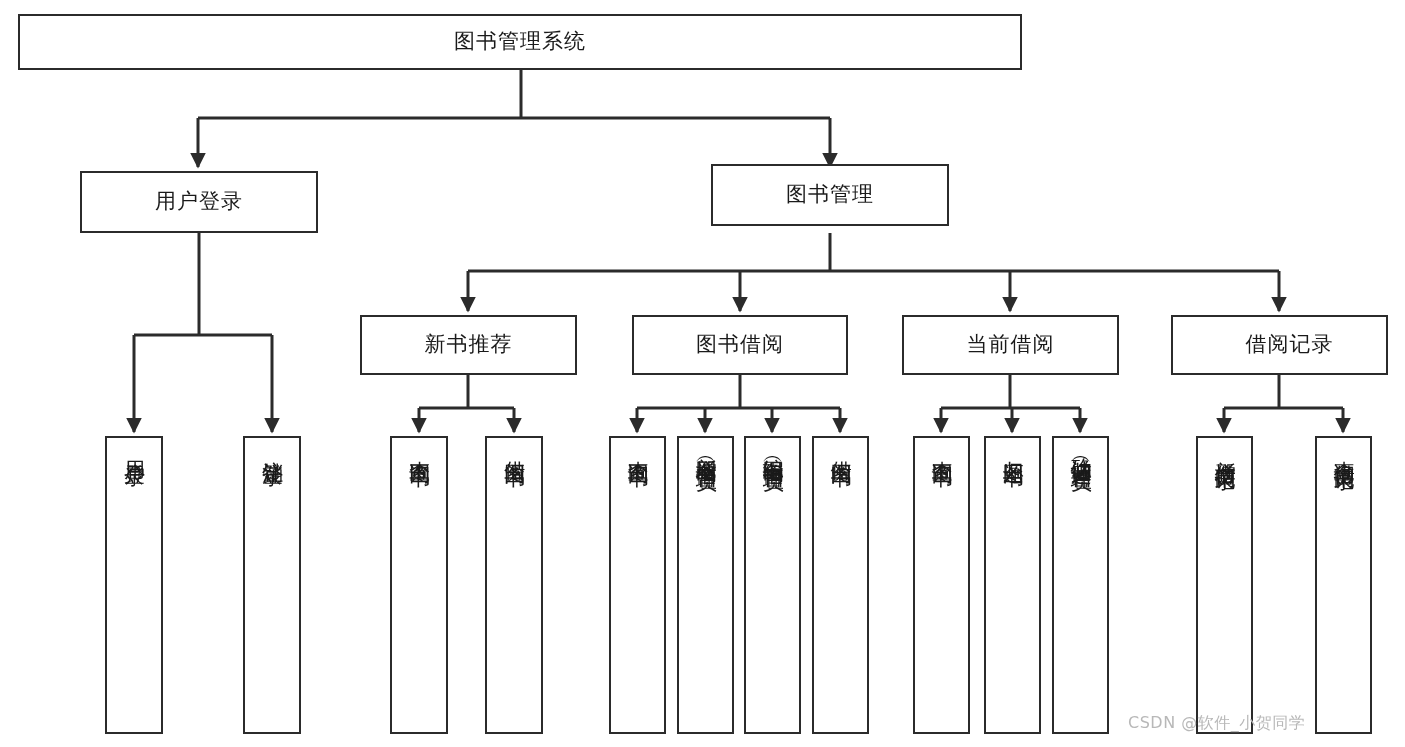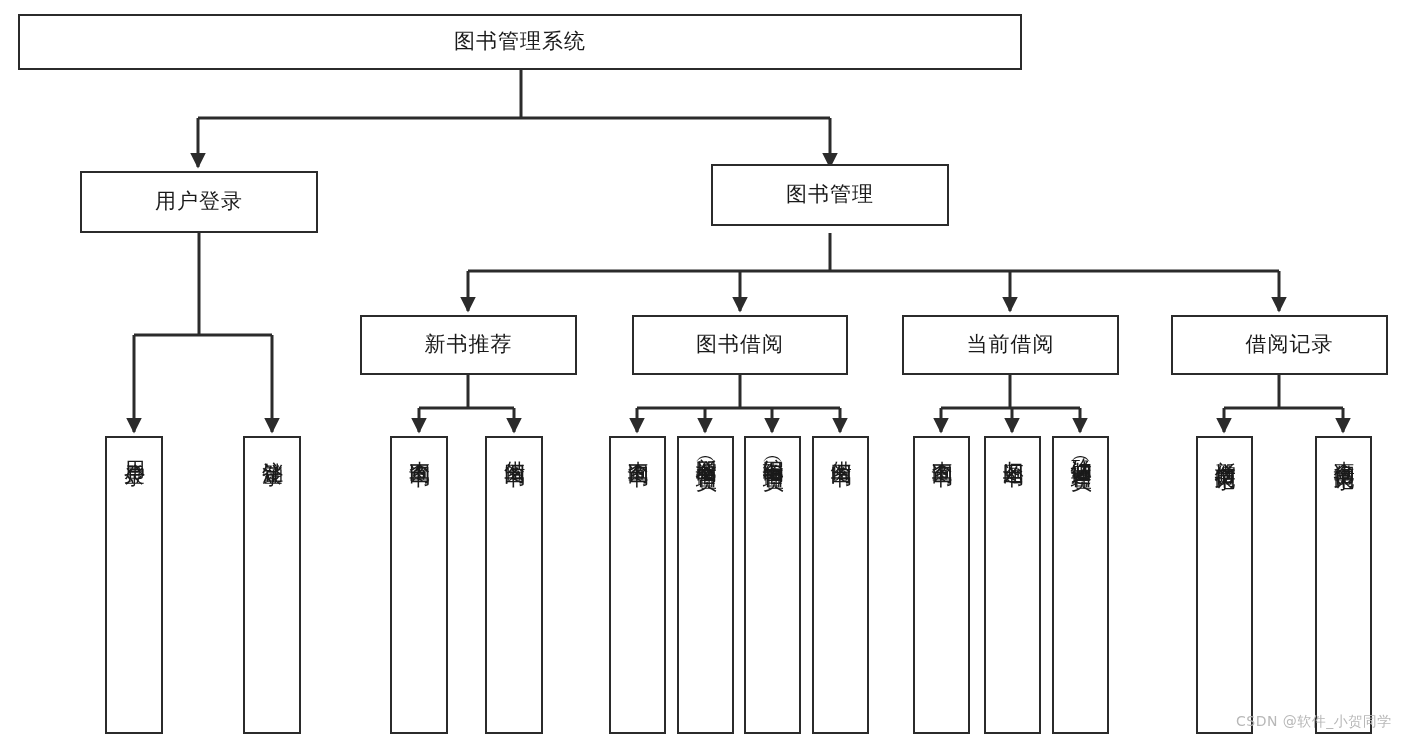--- a/index.html
+++ b/index.html
@@ -55,23 +55,23 @@
     letter-spacing: 2px;
     line-height: 1.12;
     white-space: nowrap;
   }
   .node.vert.tall-text {
     align-items: flex-start;
     padding-top: 3px;
   }
   #watermark {
     position: absolute;
-    left: 1236px;
+    left: 1128px;
     top: 713px;
-    font-size: 14px;
+    font-size: 16px;
     color: #b8b8b8;
     letter-spacing: 0.5px;
     white-space: nowrap;
     font-family: "DejaVu Sans", "Liberation Sans", sans-serif;
   }
 </style>
 </head>
 <body>
 
 <div id="diagram-root">

